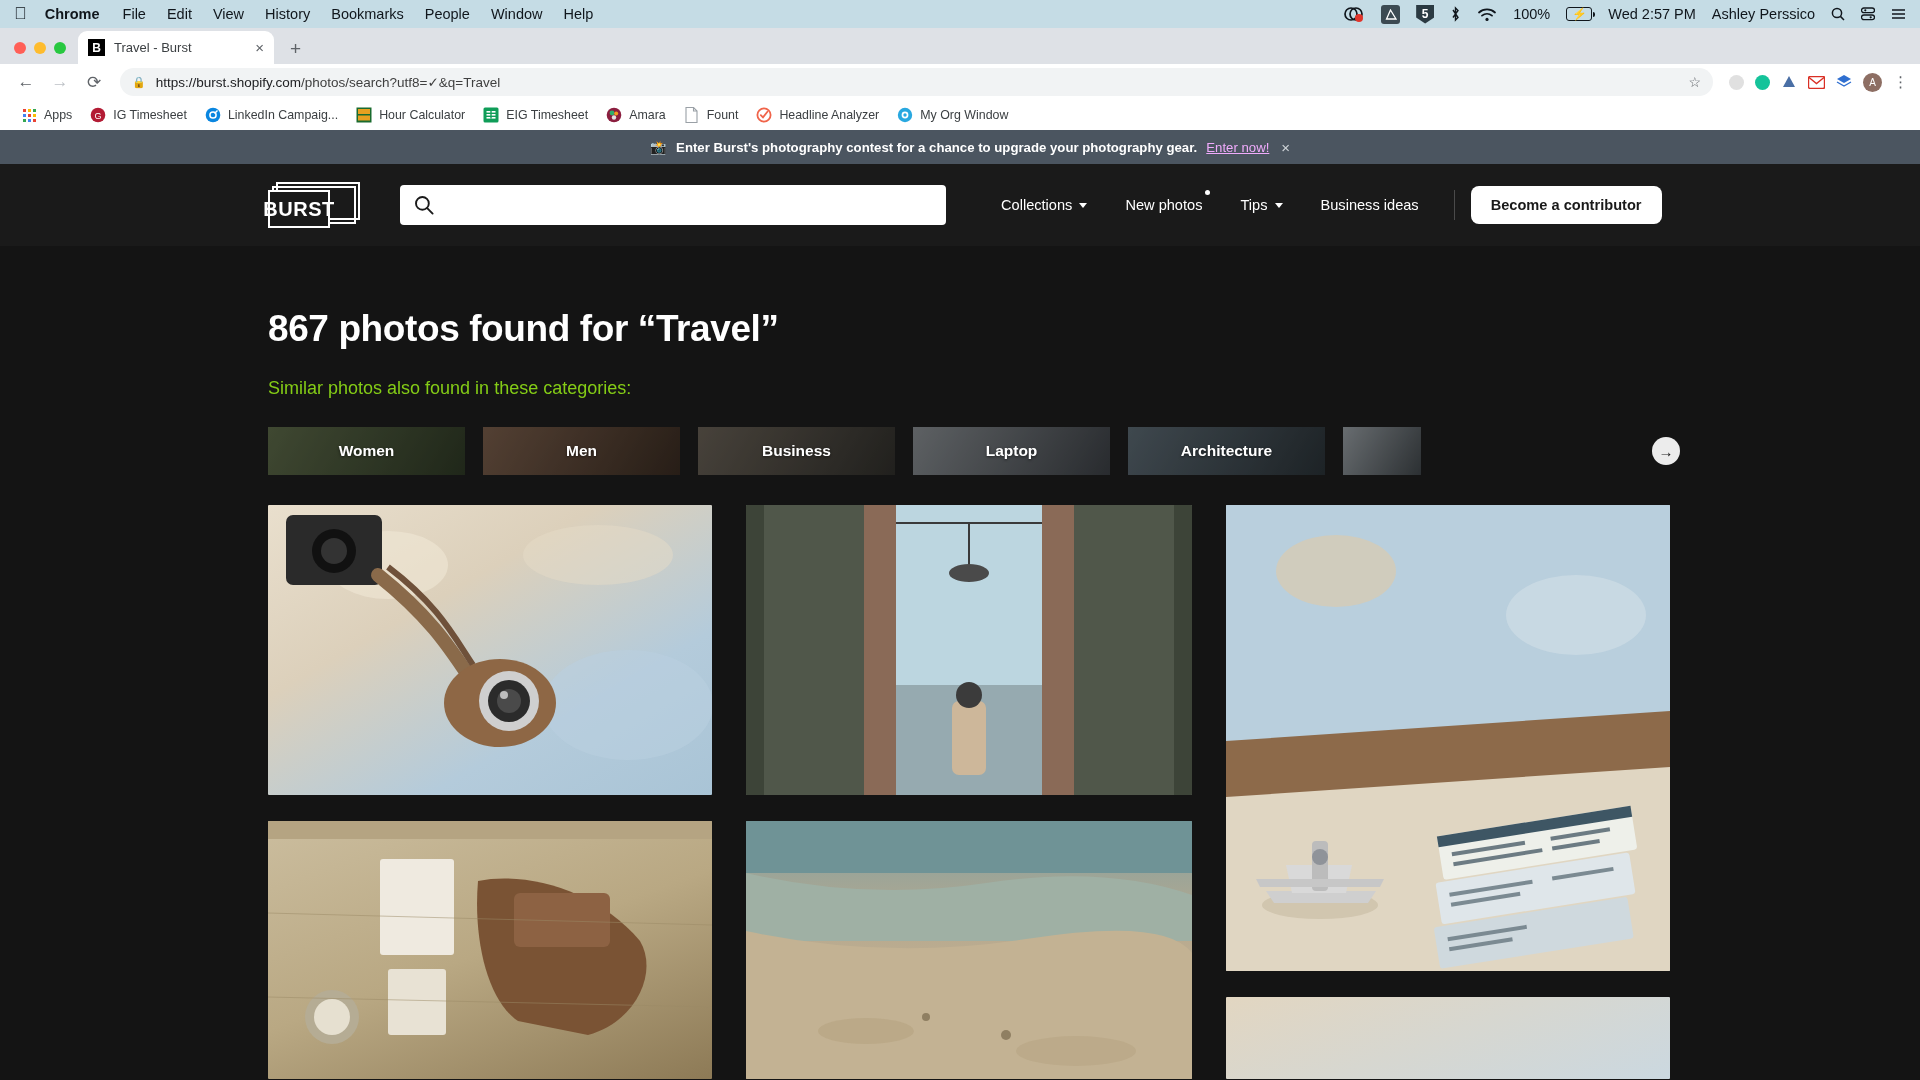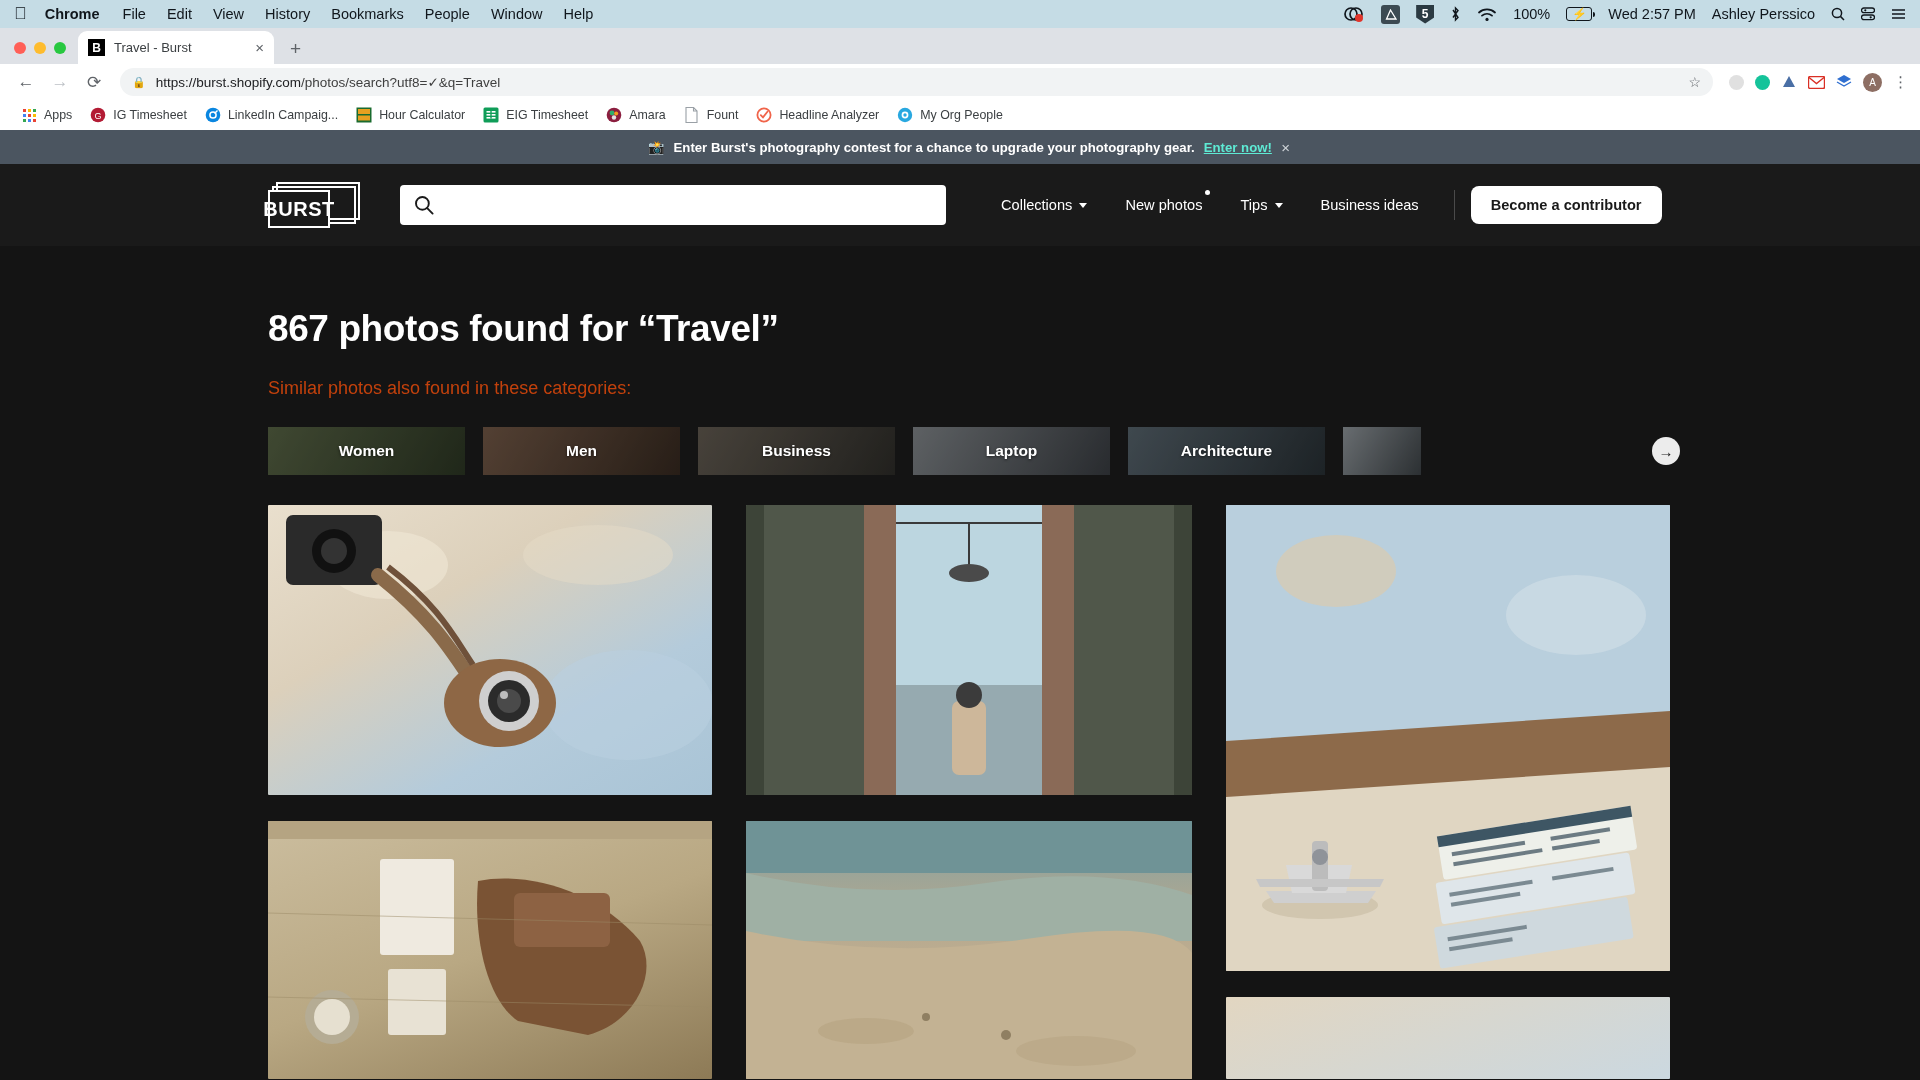--- a/index.html
+++ b/index.html
@@ -87,21 +87,21 @@
 
   
   .page { background: #141414; height: calc(1080px - 28px - 36px - 36px - 30px); overflow: hidden; }
 
   .banner {
     background: #4b5560; height: 34px;
     display: flex; align-items: center; justify-content: center;
     position: relative; color: #fff; font-size: 13.2px; font-weight: bold;
   }
   .banner-inner { display: flex; align-items: center; gap: 9px; }
-  .banner a { color: #5eead4; text-decoration: underline; font-weight: bold; text-align: center; }
+  .banner a { color: #f0abfc; text-decoration: underline; font-weight: normal; text-align: center; }
   .banner-close { position: absolute; right: 630px; font-size: 15px; color: #cfd4d8; cursor: pointer; font-weight: normal; }
 
   .site-header { height: 82px; background: #1a1a1a; display: flex; align-items: center; padding: 0 40px; }
   .hdr-inner { width: 1420px; margin: 0 auto; display: flex; align-items: center; }
 
   .logo { position: relative; width: 92px; height: 46px; flex: 0 0 auto; margin-left: 18px; }
   .logo .fr { position: absolute; border: 2px solid #fff; }
   .logo .f1 { left: 8px; top: 0; width: 84px; height: 38px; }
   .logo .f2 { left: 4px; top: 4px; width: 84px; height: 38px; }
   .logo .f3 { left: 0; top: 8px; width: 62px; height: 38px; background: #1a1a1a;
@@ -128,21 +128,21 @@
   .divider { width: 1px; height: 30px; background: #4a4a4a; margin: 0 16px; }
   .contrib-btn {
     background: #fff; color: #1a1a1a; font-weight: bold; font-size: 14.6px;
     padding: 11px 20px; border-radius: 8px; white-space: nowrap; cursor: pointer;
   }
 
   .content { padding: 0 40px; }
   .content-inner { width: 1420px; margin: 0 auto; padding-left: 18px; }
 
   .h1 { color: #fff; font-size: 37px; font-weight: bold; margin-top: 62px; letter-spacing: -0.4px; }
-  .sub { color: #c2410c; font-size: 18px; margin-top: 28px; }
+  .sub { color: #84cc16; font-size: 18px; margin-top: 28px; }
 
   .chips { display: flex; gap: 18px; margin-top: 28px; position: relative; }
   .chip {
     width: 197px; height: 48px; position: relative; overflow: hidden;
     display: flex; align-items: center; justify-content: center; cursor: pointer;
     flex: 0 0 auto;
   }
   .chip .bg { position: absolute; inset: 0; }
   .chip .ov { position: absolute; inset: 0; background: rgba(0,0,0,0.32); }
   .chip .lbl { position: relative; color: #fff; font-size: 15.5px; font-weight: bold;
@@ -376,21 +376,21 @@
       <span>Headline Analyzer</span>
     </div>
     <div class="bm">
       <span class="bm-ic">
         <svg width="16" height="16" viewBox="0 0 16 16">
             <circle cx="8" cy="8" r="7.2" fill="#29a8e0"></circle>
             <circle cx="8" cy="8" r="3.4" fill="#fff"></circle>
             <circle cx="8" cy="8" r="1.7" fill="#29a8e0"></circle>
           </svg>
       </span>
-      <span>My Org People</span>
+      <span>My Org Window</span>
     </div>
   </div>
 </div>
 
 <div class="page">
 
   <div class="banner">
     <div class="banner-inner">
       <span>📸</span>
       <span>Enter Burst's photography contest for a chance to upgrade your photography gear.</span>

